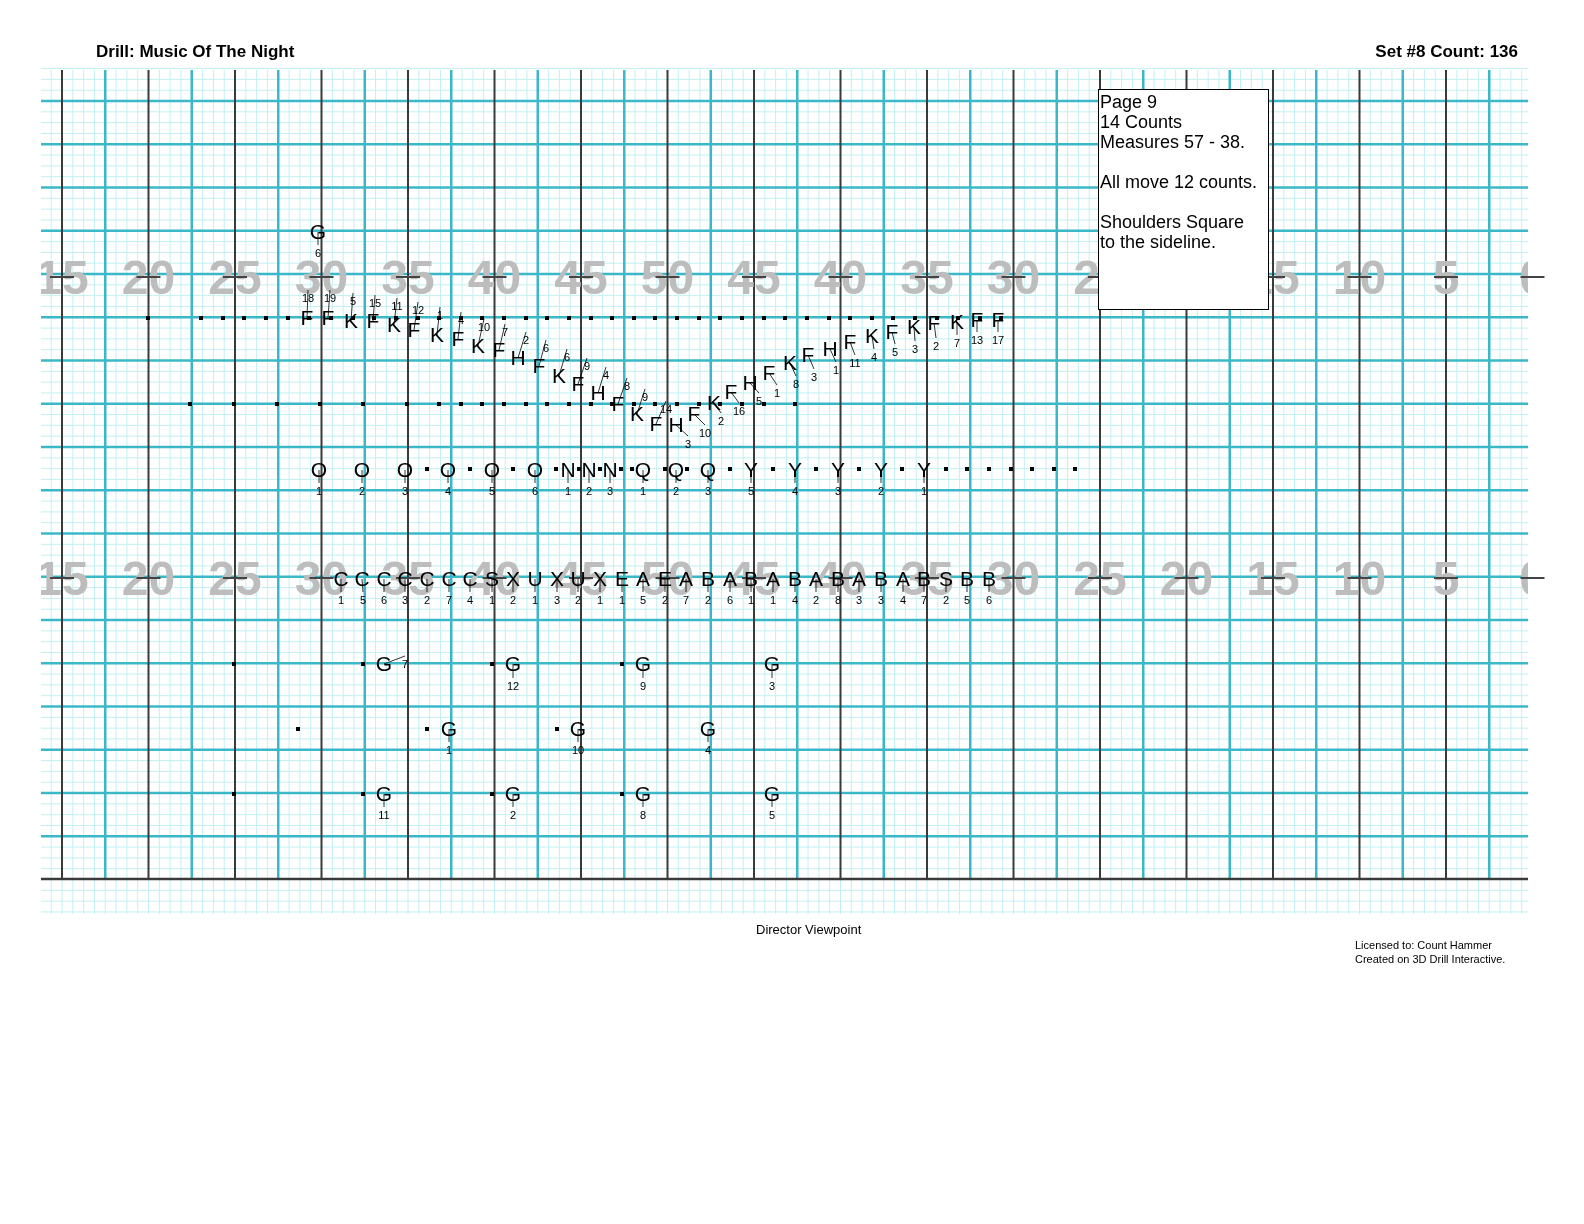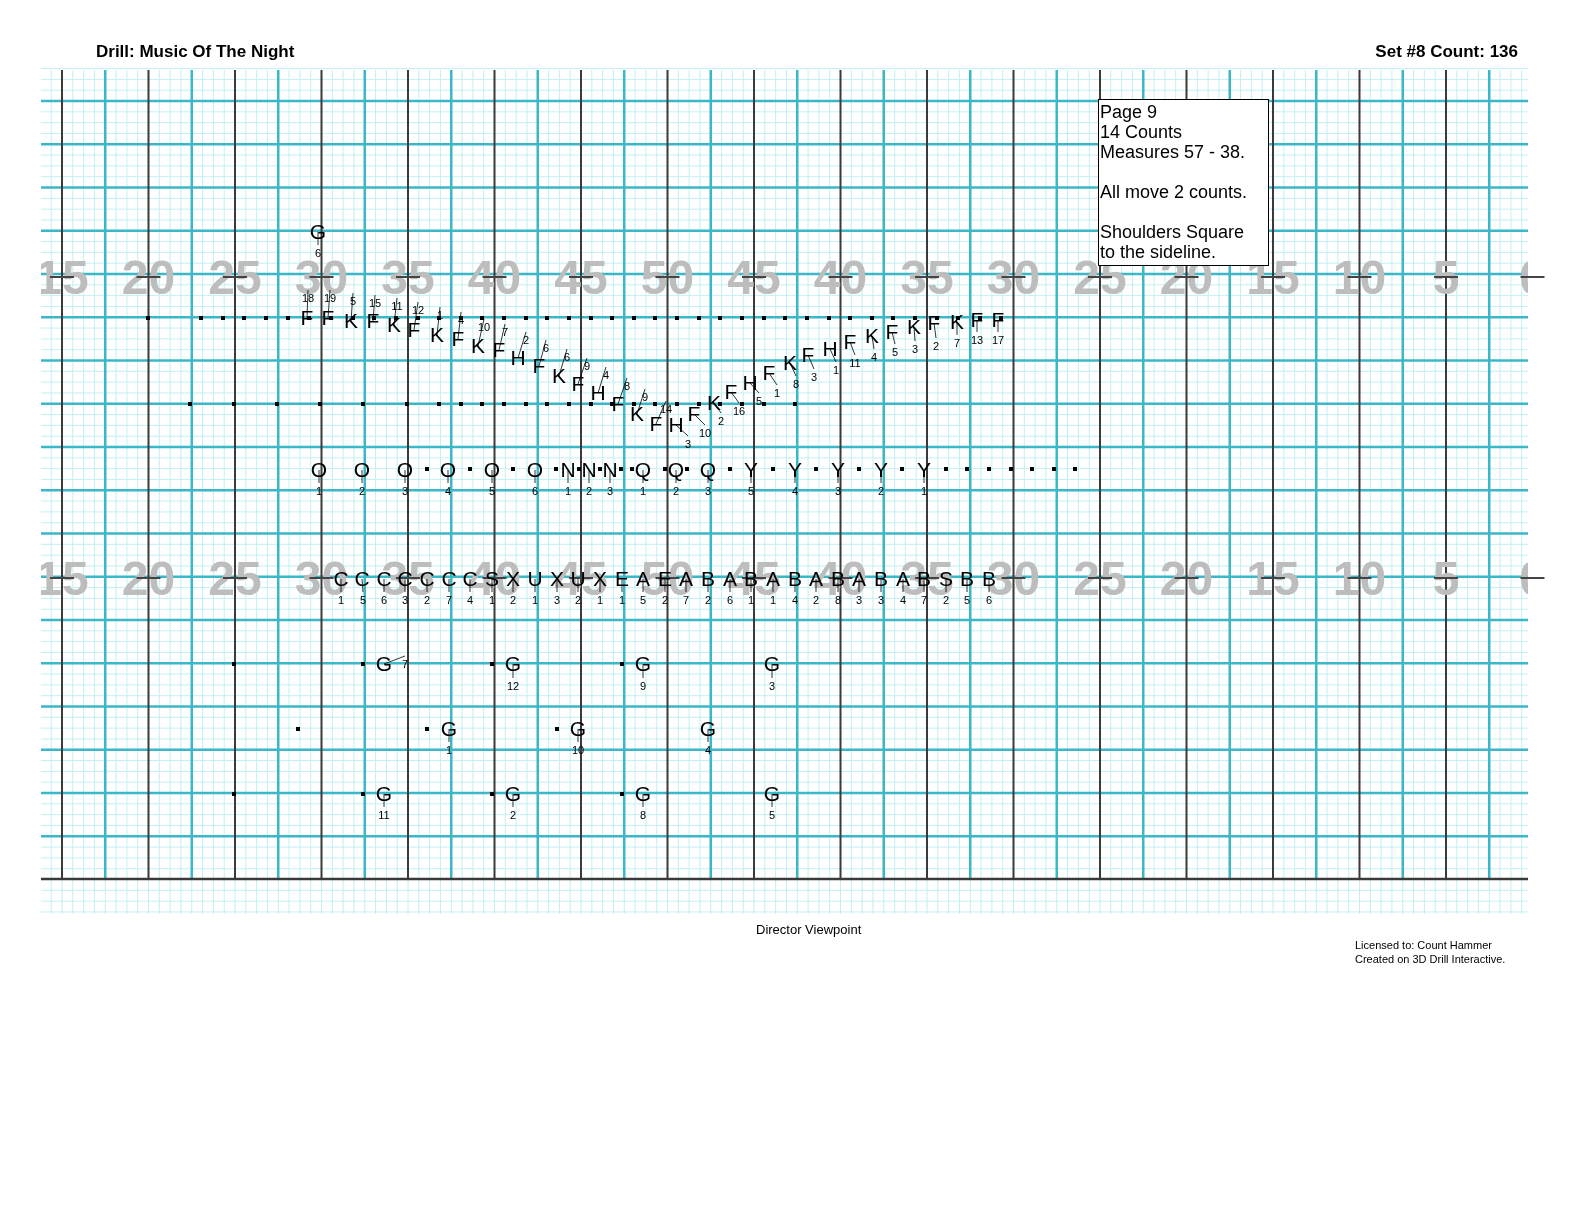--- a/index.html
+++ b/index.html
@@ -1,21 +1,21 @@
 <!DOCTYPE html>
 <html><head>
 <meta charset="utf-8">
 <style>
   html, body { margin:0; padding:0; background:#ffffff; }
   body { width:1584px; height:1224px; position:relative; overflow:hidden; font-family:"Liberation Sans", sans-serif; }
   .hdr { position:absolute; top:42px; font-weight:bold; font-size:17px; color:#000; }
   #title { left:52px;margin-left:44px; }
   #setinfo { right:66px; }
   #field { position:absolute; left:0; top:0; }
-  #notes { position:absolute; left:1098px; top:99px; width:171px; height:167px; background:#fff; border:1px solid #000; box-sizing:border-box; padding:2px 1px; font-size:18px; line-height:20px; color:#000; }
+  #notes { position:absolute; left:1098px; top:89px; width:171px; height:221px; background:#fff; border:1px solid #000; box-sizing:border-box; padding:2px 1px; font-size:18px; line-height:20px; color:#000; }
   #notes div { white-space:nowrap; }
   #notes .gap { height:20px; }
   #viewpoint { position:absolute; left:724px; top:922px; font-size:13px; color:#000;margin-left:32px; }
   #license { position:absolute; left:1355px; top:938px; font-size:11px; line-height:14px; color:#000; }
 </style>
 </head>
 <body>
 
 <svg id="field" width="1584" height="1224" xmlns="http://www.w3.org/2000/svg">
   <g id="minor-grid">
@@ -949,21 +949,21 @@
   </svg>
 
 <div class="hdr" id="title">Drill: Music Of The Night</div>
 <div class="hdr" id="setinfo">Set #8  Count: 136</div>
 
 <div id="notes">
   <div>Page 9</div>
   <div>14 Counts</div>
   <div>Measures 57 - 38.</div>
   <div class="gap"></div>
-  <div>All move 2 counts.</div>
+  <div>All move 12 counts.</div>
   <div class="gap"></div>
   <div>Shoulders Square</div>
   <div>to the sideline.</div>
 </div>
 
 <div id="viewpoint">Director Viewpoint</div>
 <div id="license">
   <div>Licensed to: Count Hammer</div>
   <div>Created on 3D Drill Interactive.</div>
 </div>

